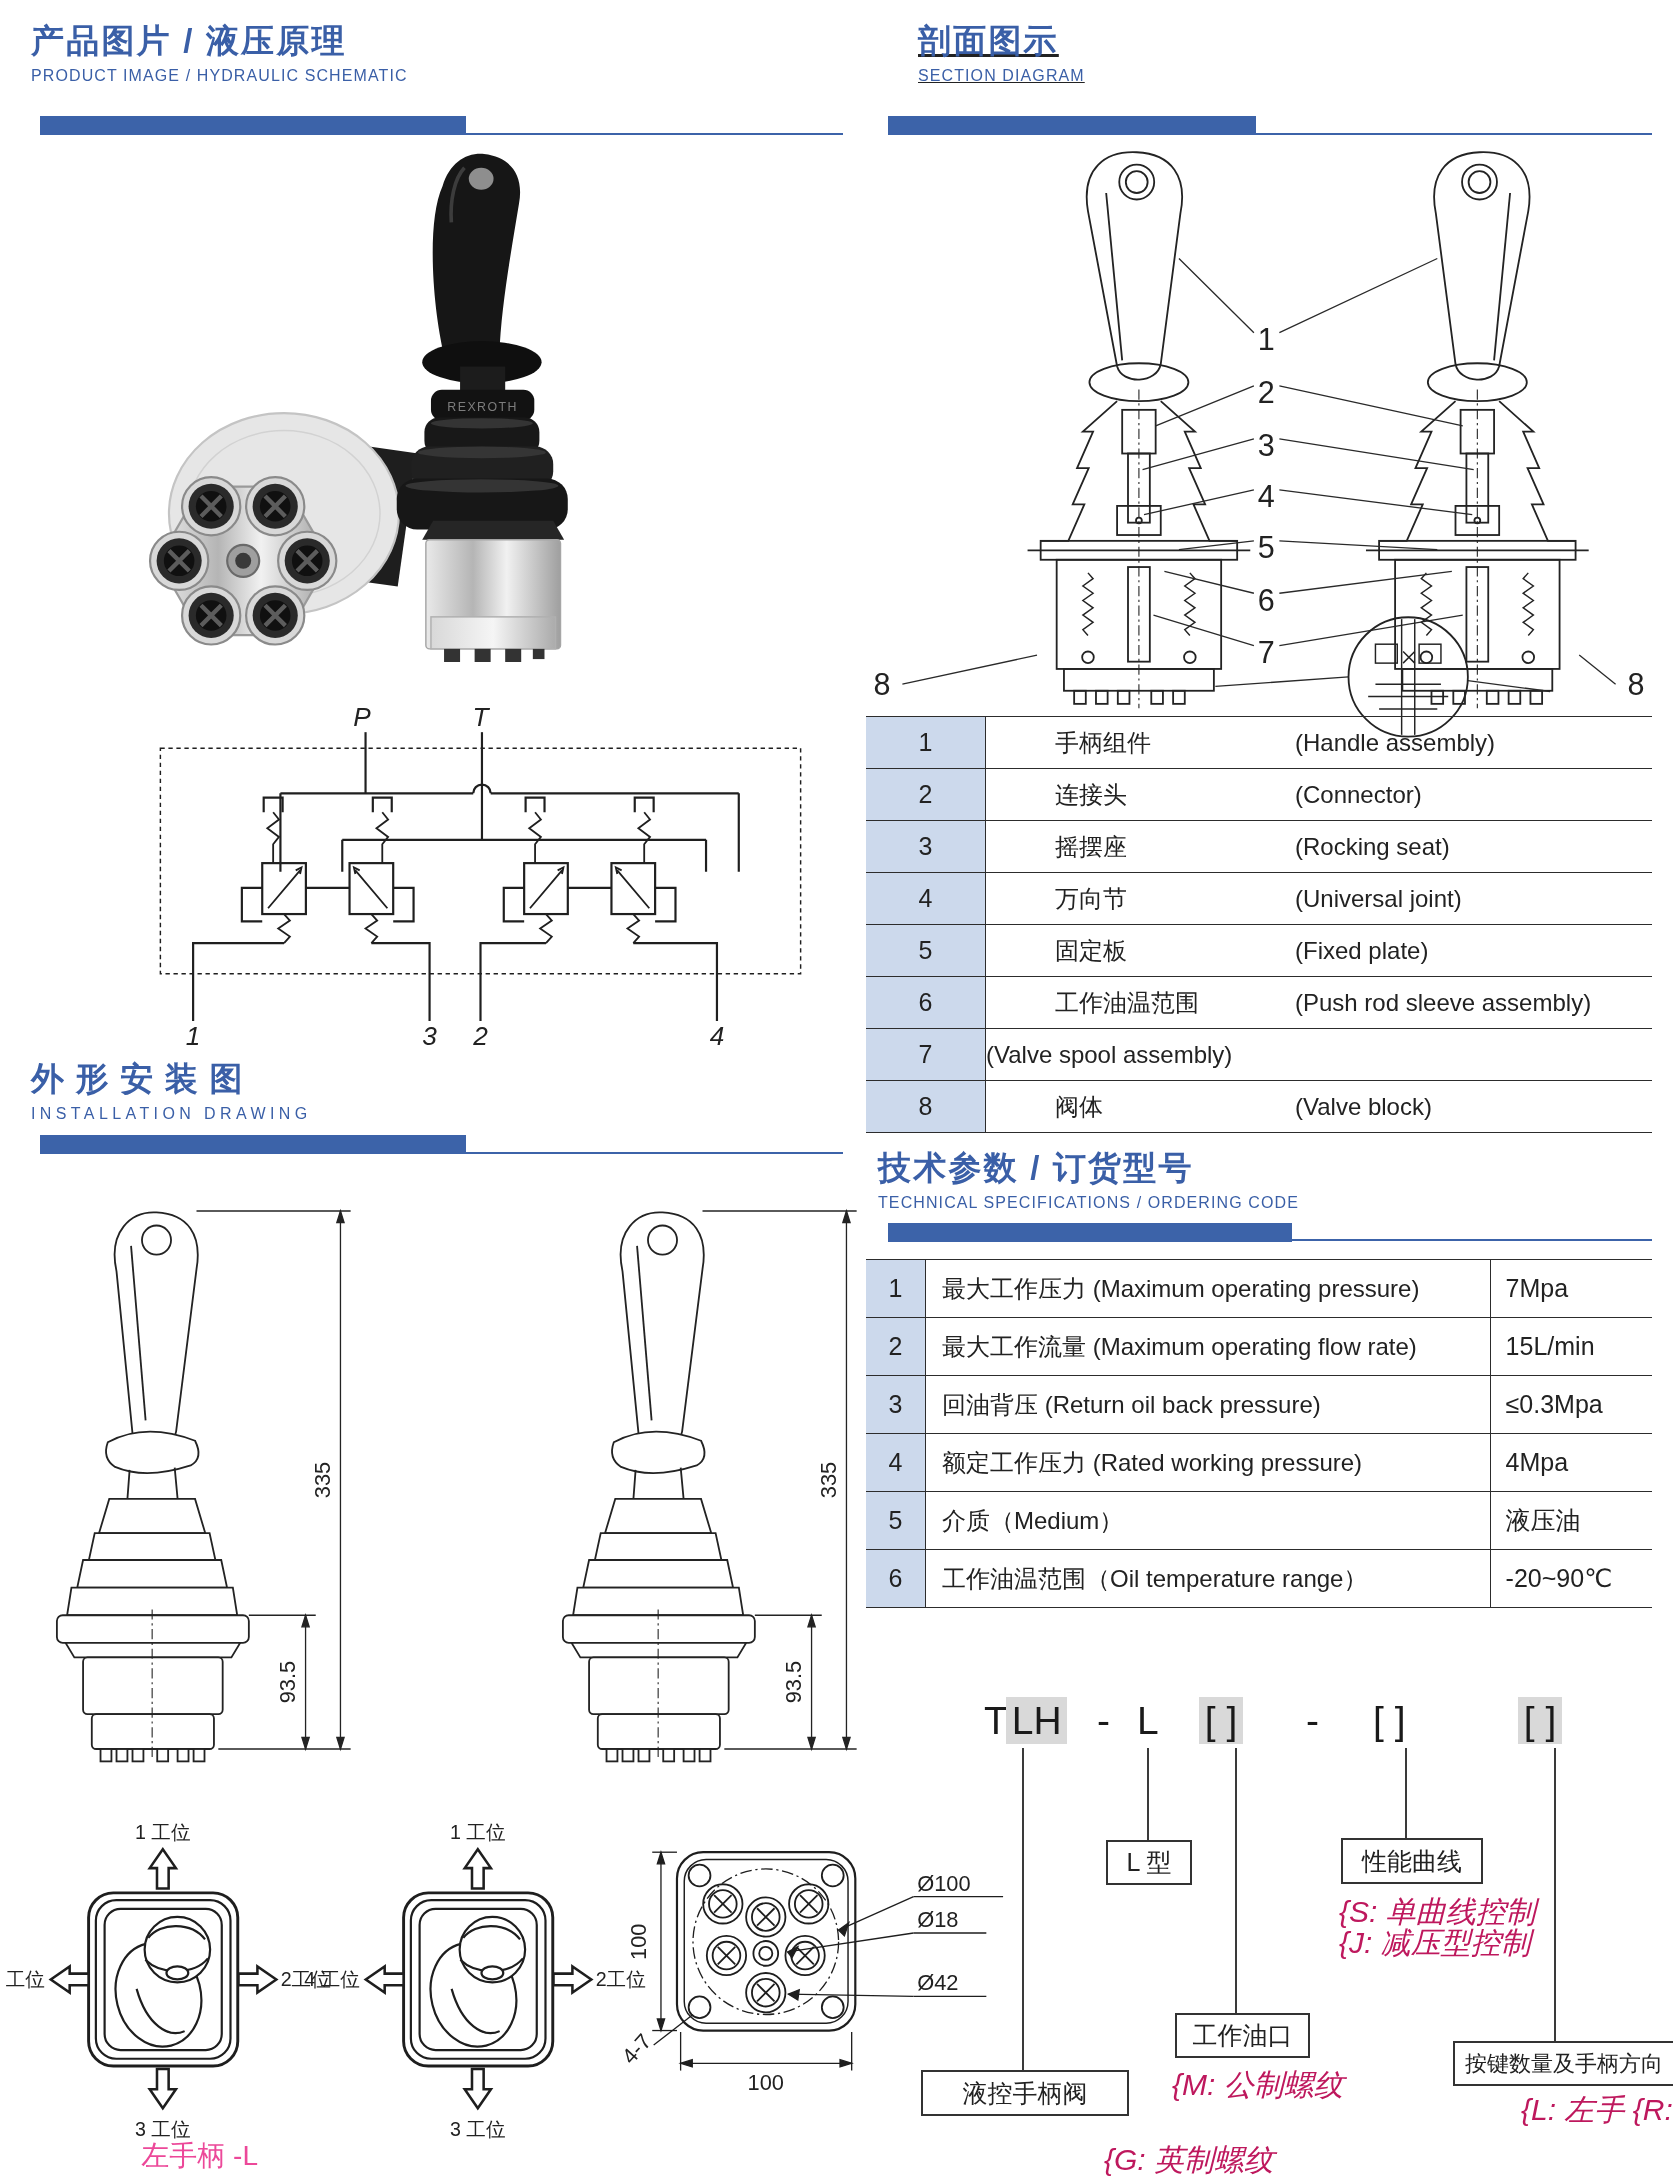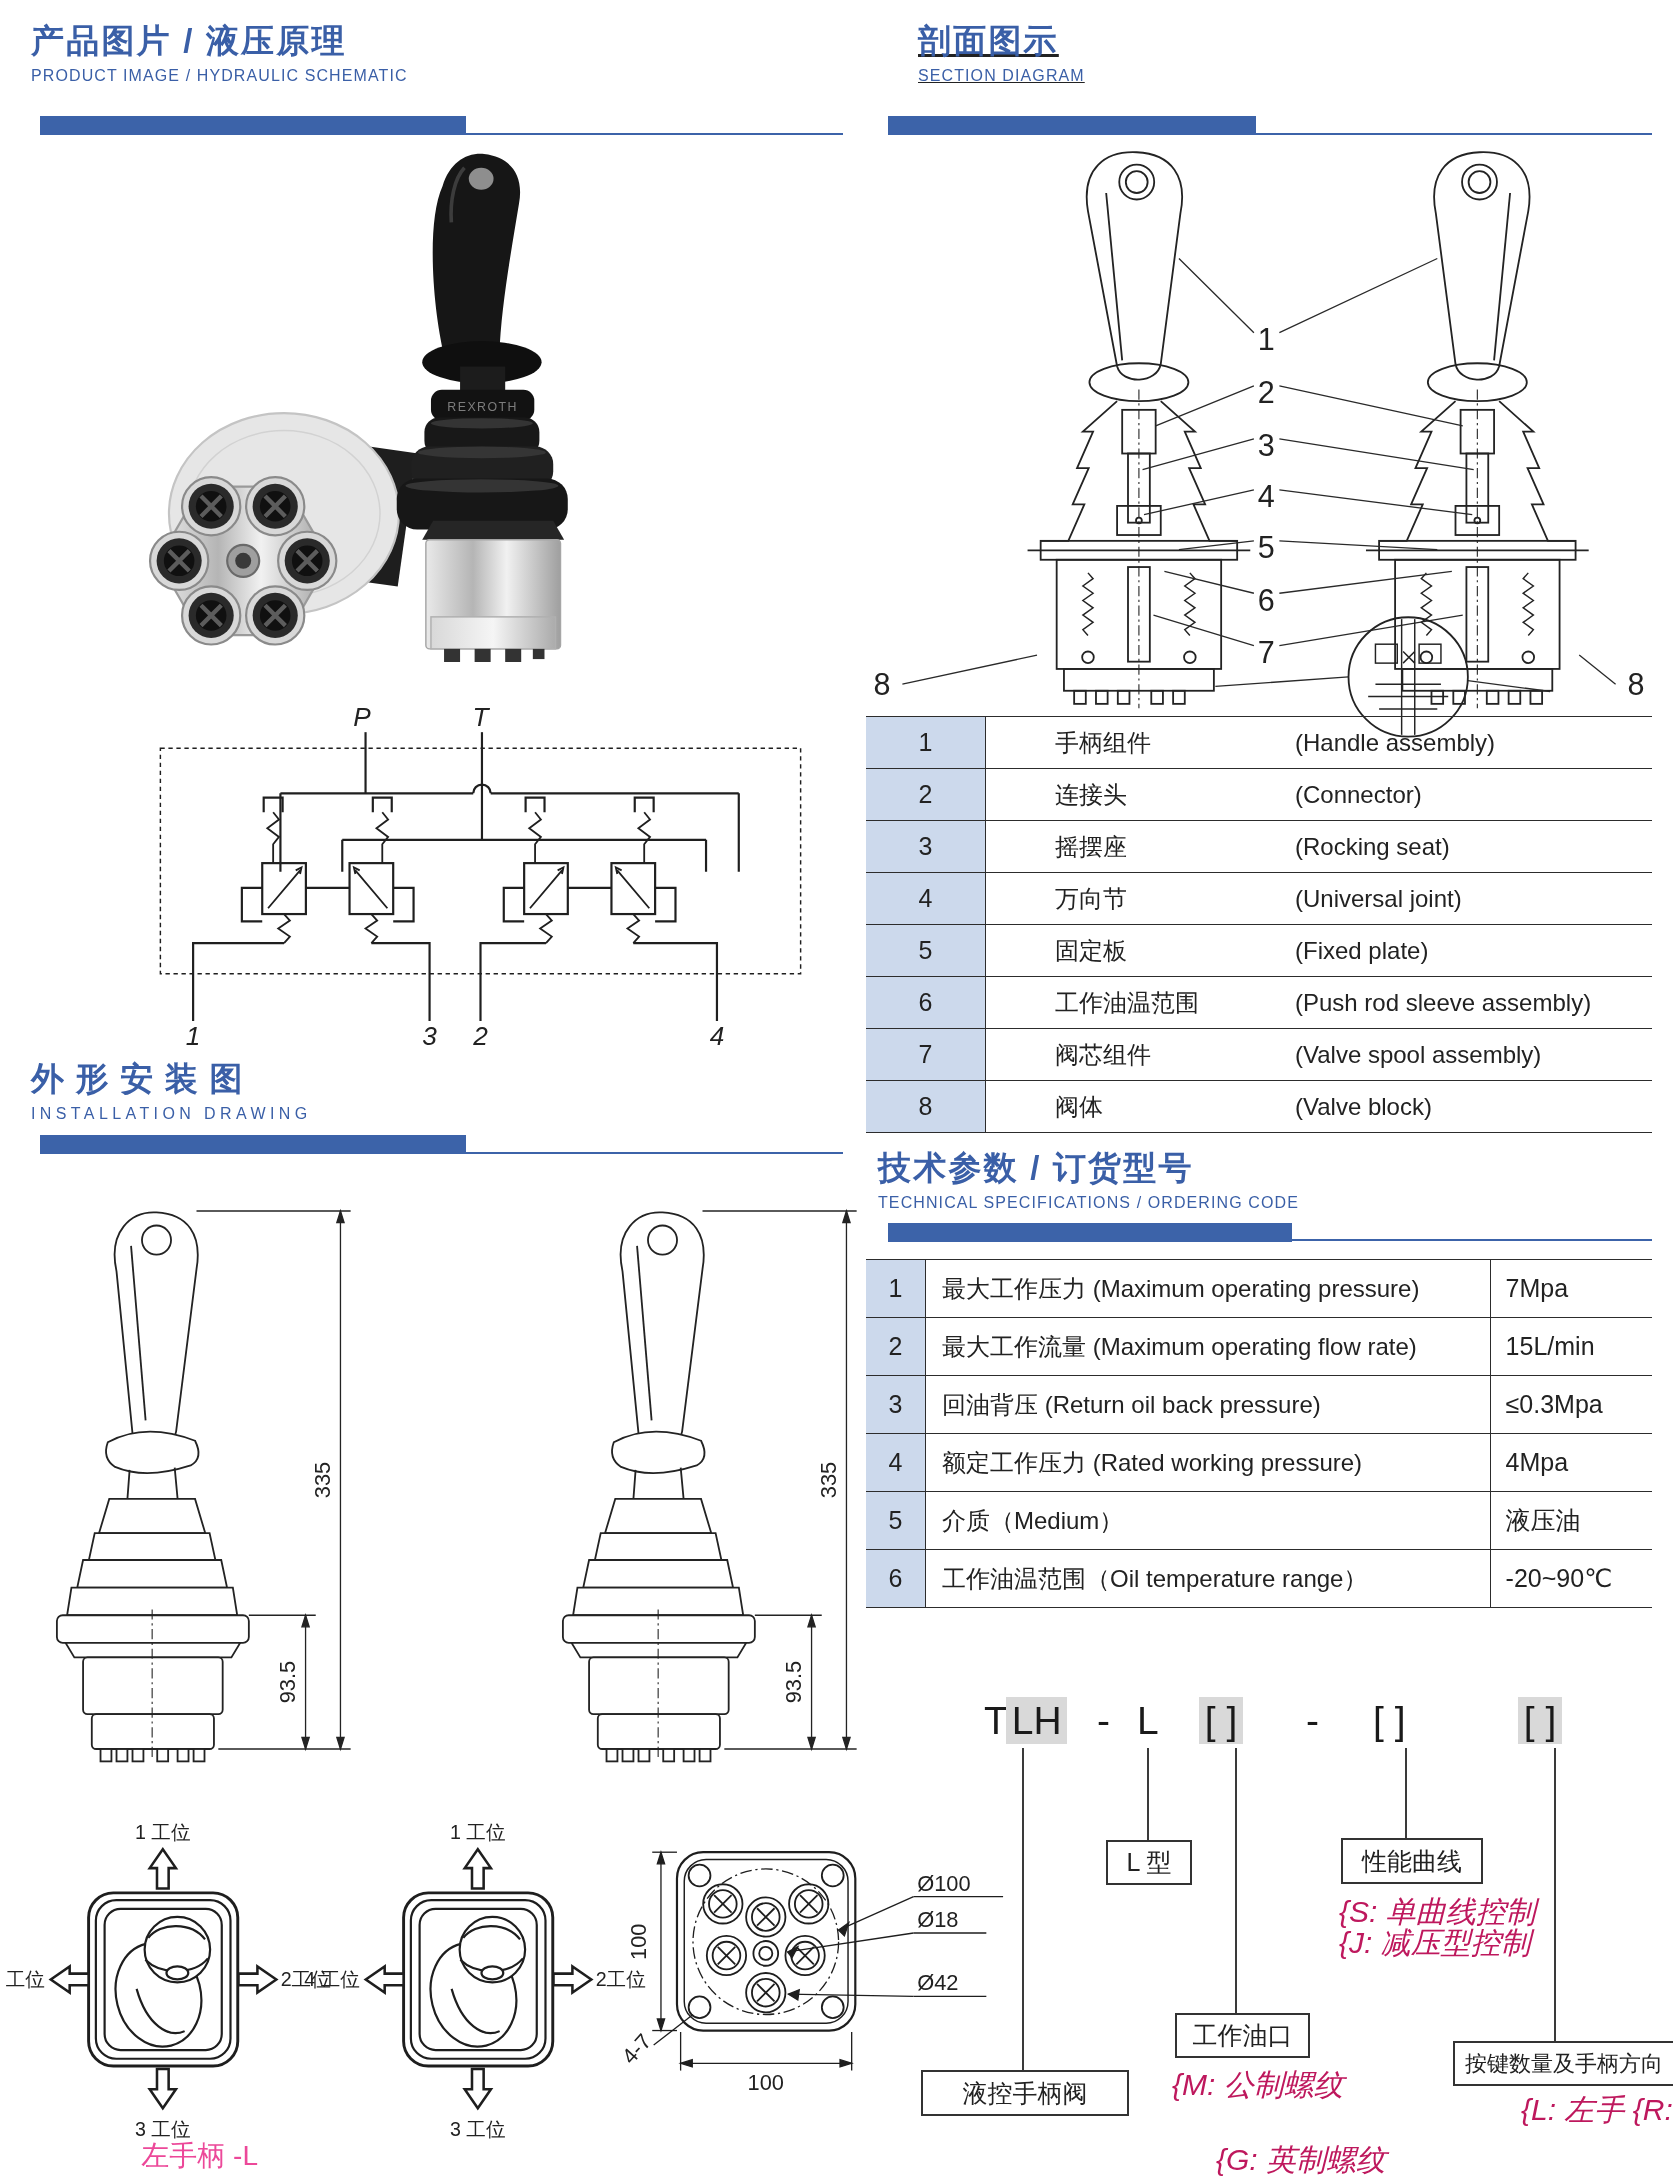--- a/index.html
+++ b/index.html
@@ -296,21 +296,20 @@
         <div class="zhcell">固定板</div>
         <div class="encell">(Fixed plate)</div>
       </div>
     <div class="trow prow">
         <div class="numcell">6</div>
         <div class="zhcell">工作油温范围</div>
         <div class="encell">(Push rod sleeve assembly)</div>
       </div>
     <div class="trow prow">
         <div class="numcell">7</div>
-        <div class="zhcell">阀芯组件</div>
         <div class="encell">(Valve spool assembly)</div>
       </div>
     <div class="trow prow">
         <div class="numcell">8</div>
         <div class="zhcell">阀体</div>
         <div class="encell">(Valve block)</div>
       </div>
   </div>
 
   <div class="abs" style="left:31px;top:1057px;">
@@ -541,19 +540,19 @@
   <div class="dropline" style="left:1235px;top:1748px;height:265px;"></div>
   <div class="dropline" style="left:1405px;top:1748px;height:90px;"></div>
   <div class="dropline" style="left:1554px;top:1748px;height:293px;"></div>
 
   <div class="obox" style="left:1106px;top:1840px;width:82px;height:41px;">L 型</div>
   <div class="obox" style="left:1341px;top:1838px;width:138px;height:42px;">性能曲线</div>
   <div class="osub" style="left:1339px;top:1892px;">{S: 单曲线控制</div>
   <div class="osub" style="left:1339px;top:1923px;">{J: 减压型控制</div>
   <div class="obox" style="left:1175px;top:2013px;width:131px;height:41px;">工作油口</div>
   <div class="osub" style="left:1172px;top:2065px;">{M: 公制螺纹</div>
-  <div class="osub" style="left:1216px;top:2096px;margin-top:44px;">{G: 英制螺纹</div>
+  <div class="osub" style="left:1104px;top:2096px;margin-top:44px;">{G: 英制螺纹</div>
   <div class="obox" style="left:921px;top:2070px;width:204px;height:42px;">液控手柄阀</div>
   <div class="obox" style="left:1453px;top:2041px;width:218px;height:41px;font-size:22px;">按键数量及手柄方向</div>
   <div class="osub" style="left:1521px;top:2090px;">{L: 左手 {R: 右手</div>
 
 </div>
 
 
 </body></html>

